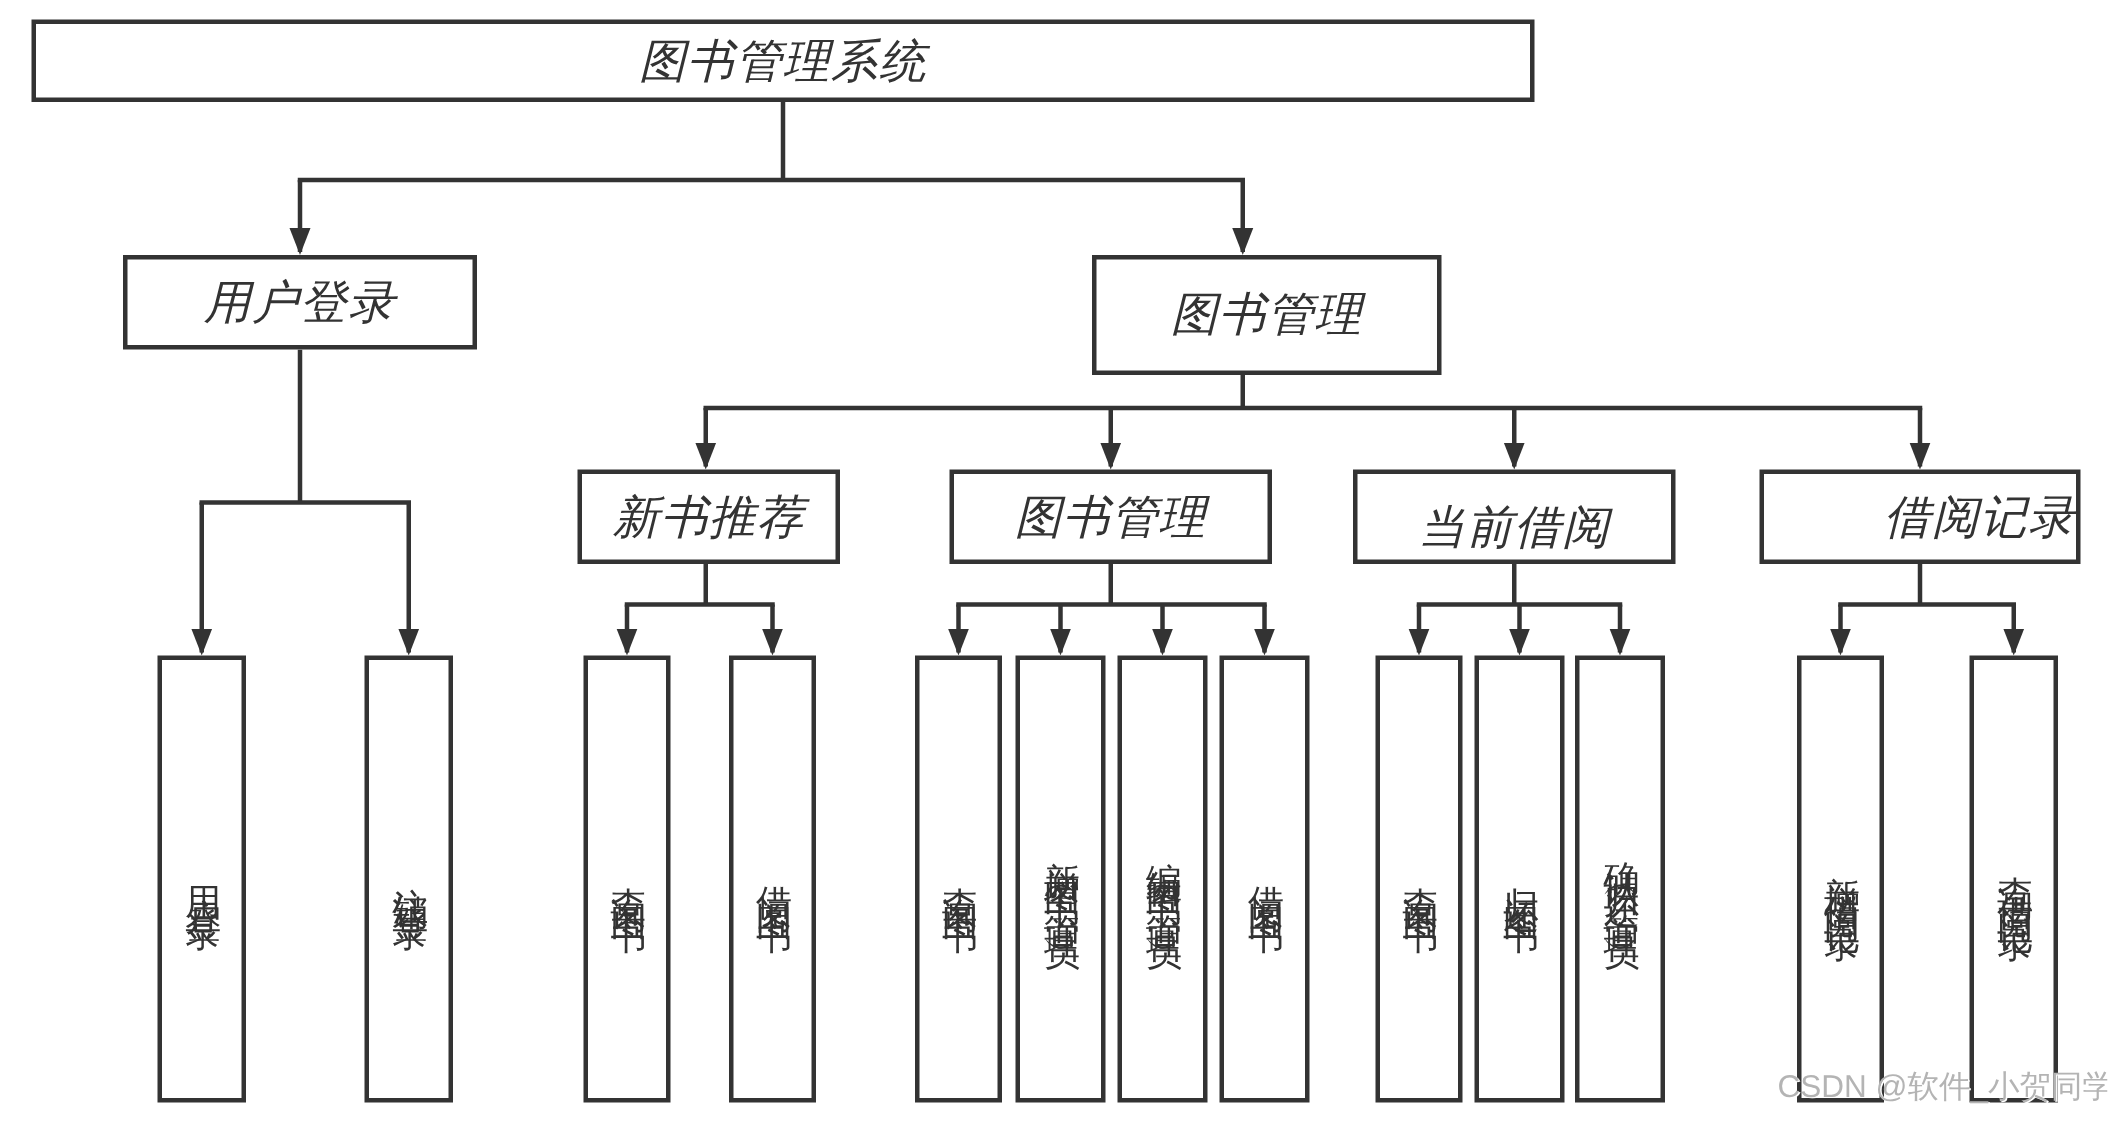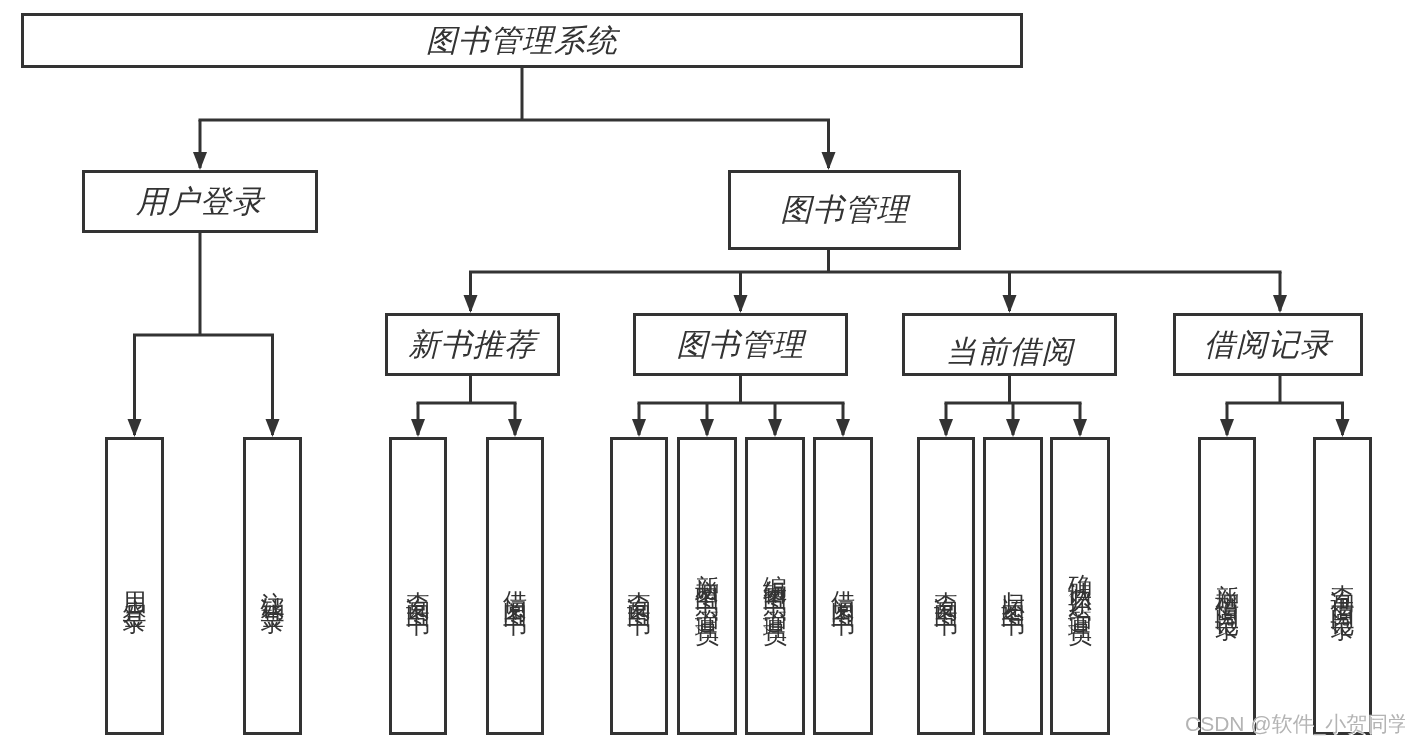--- a/index.html
+++ b/index.html
@@ -33,21 +33,21 @@
   
   .n-root{left:21px;top:13px;width:1002px;height:55px;}
   
   .n-userlogin{left:82px;top:170px;width:236px;height:63px;}
   .n-bookmgmt{left:728px;top:170px;width:233px;height:80px;}
   
   .lvl3{top:313px;height:63px;}
   .n-newbook{left:385px;width:175px;text-align:right;}
   .n-bookborrow{left:633px;width:215px;}
   .n-currentborrow{left:902px;width:215px;align-items:flex-end;}
-  .n-borrowrecord{left:1173px;width:190px;}
+  .n-borrowrecord{left:1173px;width:214px;justify-content:flex-end;}
   
   .leaf{top:437px;height:298px;}
   .n-l-login{left:105px;width:59px;}
   .n-l-logout{left:243px;width:59px;}
   .n-l-query1{left:389px;width:58px;}
   .n-l-borrow1{left:486px;width:58px;}
   .n-l-query2{left:610px;width:58px;}
   .n-l-add{left:677px;width:60px;}
   .n-l-edit{left:745px;width:60px;}
   .n-l-borrow2{left:813px;width:60px;}

